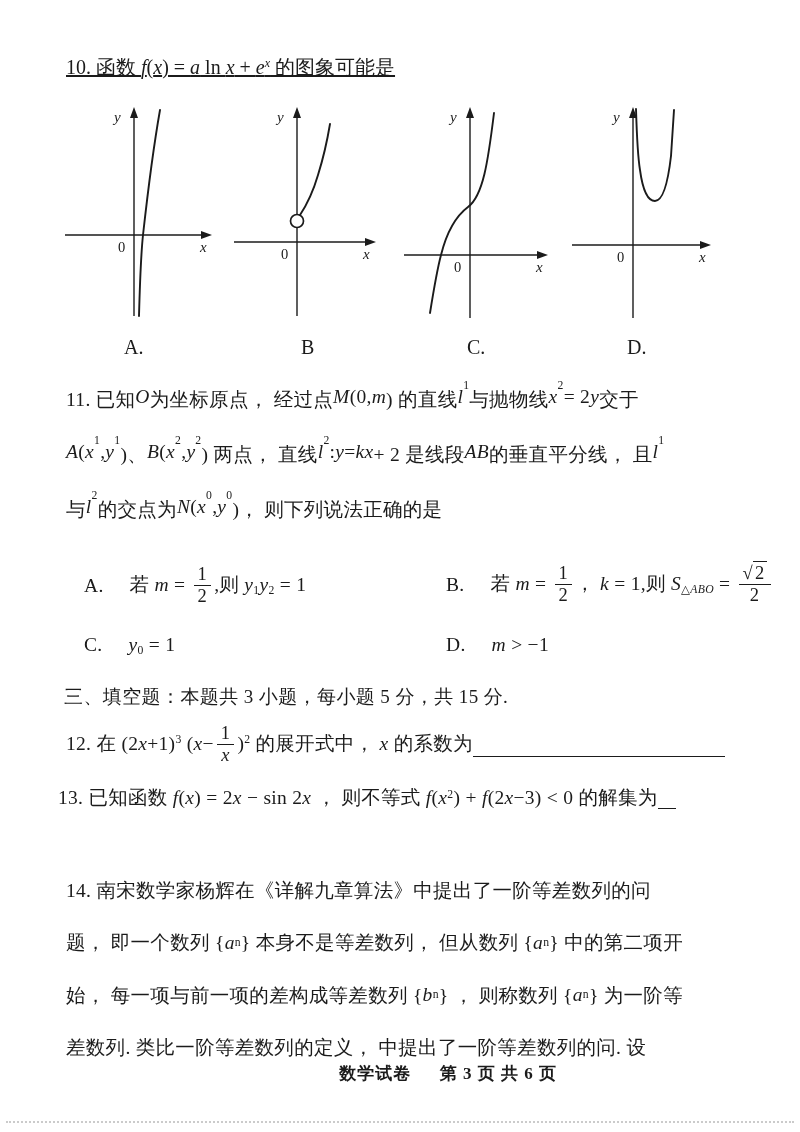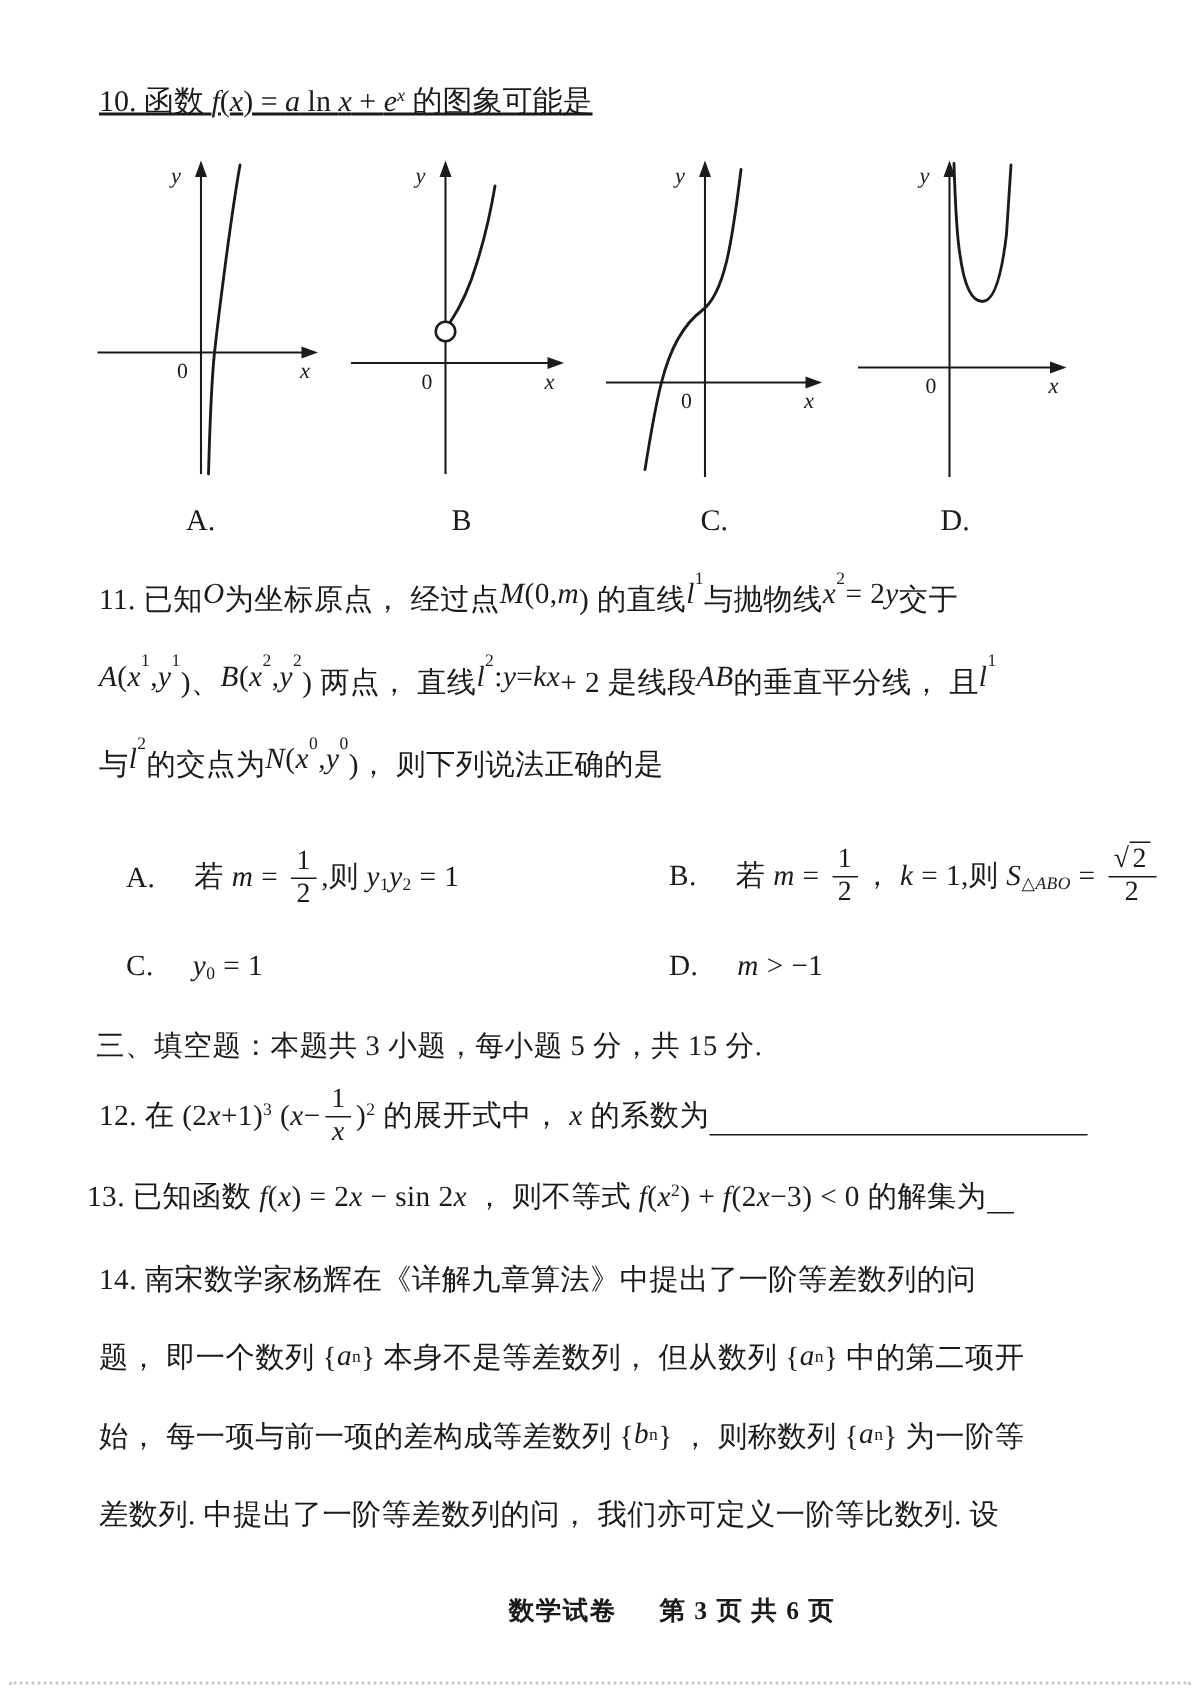--- a/index.html
+++ b/index.html
@@ -136,25 +136,25 @@
           <span class="d"><i>x</i></span>
         </span>)<sup>2</sup> 的展开式中， <i>x</i> 的系数为</span>
     <span class="blank" style="width:252px;"></span>
   </div>
 
   <div class="abs txt flexline" style="left:58px;top:776px;height:42px;">
     <span>13. 已知函数 <i>f</i>(<i>x</i>) = 2<i>x</i> − sin 2<i>x</i> ， 则不等式 <i>f</i>(<i>x</i><sup>2</sup>) + <i>f</i>(2<i>x</i>−3) &lt; 0 的解集为</span>
     <span class="blank" style="width:18px;"></span>
   </div>
 
-  <div class="abs txt lines" style="left:66px;top:826px;width:690px;text-align:right;">
+  <div class="abs txt lines" style="left:66px;top:864px;width:690px;text-align:right;">
     <div>14. 南宋数学家杨辉在《详解九章算法》中提出了一阶等差数列的问</div>
     <div>题， 即一个数列 {<i>a</i><sub>n</sub>} 本身不是等差数列， 但从数列 {<i>a</i><sub>n</sub>} 中的第二项开</div>
     <div>始， 每一项与前一项的差构成等差数列 {<i>b</i><sub>n</sub>} ， 则称数列 {<i>a</i><sub>n</sub>} 为一阶等</div>
-    <div>差数列. 中提出了一阶等差数列的问， 我们亦可定义一阶等比数列. 设</div>
+    <div>差数列. 类比一阶等差数列的定义， 中提出了一阶等差数列的问. 设</div>
   </div>
 
   <div class="abs footer" style="left:0;right:0;top:1062px;padding-left:56px;">
     <span>数学试卷</span>
     <span style="display:inline-block;width:18px;"></span>
     <span>第 3 页 共 6 页</span>
   </div>
 
   <div class="abs scan-edge" style="left:6px;right:6px;top:1121px;height:0;"></div>
 

